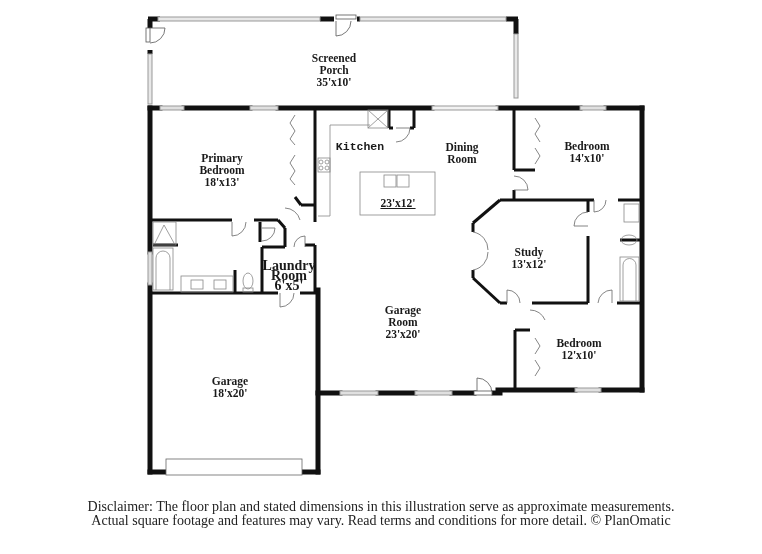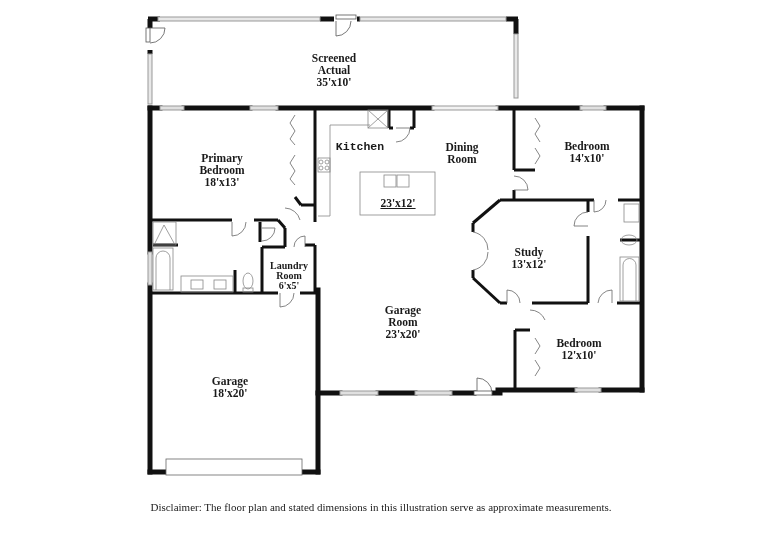--- a/index.html
+++ b/index.html
@@ -1,21 +1,21 @@
 <!DOCTYPE html>
 <html><head>
   <meta charset="utf-8">
   <style>
     html, body { margin: 0; padding: 0; background: #ffffff; }
     body { width: 762px; height: 554px; position: relative; overflow: hidden; font-family: "DejaVu Serif", "Liberation Serif", serif; }
     #plan { position: absolute; left: 0; top: 0; width: 762px; height: 554px; }
     .room-label { position: absolute; text-align: center; font-family: "Liberation Serif", "DejaVu Serif", serif; font-weight: bold; color: #1a1a1a; line-height: 12px; font-size: 11.5px; transform: translateX(-50%); white-space: nowrap; }
-    .room-label.small { font-size: 10px; line-height: 10px; }
+    .room-label.small { font-size: 14px; line-height: 10px; }
     .room-label span { display: block; }
-    .disclaimer { position: absolute; left: 0; width: 762px; top: 500px; text-align: center; font-family: "Liberation Serif", "DejaVu Serif", serif; font-size: 11px; color: #222; line-height: 14px; }
+    .disclaimer { position: absolute; left: 0; width: 762px; top: 500px; text-align: center; font-family: "Liberation Serif", "DejaVu Serif", serif; font-size: 14px; color: #222; line-height: 14px; }
     .disclaimer span { display: block; }
   </style>
 </head>
 <body>
 
 <svg id="plan" viewBox="0 0 762 554" xmlns="http://www.w3.org/2000/svg">
 
   <g stroke="#111" stroke-width="5" fill="none">
     <line x1="150" y1="19" x2="150" y2="28"></line>
     <line x1="148" y1="19" x2="160" y2="19"></line>
@@ -209,21 +209,21 @@
 
     <ellipse cx="629" cy="240" rx="8" ry="5"></ellipse>
 
     <rect x="620" y="257" width="19" height="44"></rect>
     <path d="M623 301 L623 265 A6 6 0 0 1 636 265 L636 301"></path>
   </g>
 </svg>
 
 <div class="room-label" style="left:334px; top:52px;">
   <span>Screened</span>
-  <span>Actual</span>
+  <span>Porch</span>
   <span>35'x10'</span>
 </div>
 
 <div class="room-label" style="left:222px; top:152px;">
   <span>Primary</span>
   <span>Bedroom</span>
   <span>18'x13'</span>
 </div>
 
 <div class="room-label" style="left:360px; top:141px;font-family:Liberation Mono, monospace;">
@@ -266,13 +266,14 @@
   <span>12'x10'</span>
 </div>
 
 <div class="room-label" style="left:230px; top:375px;">
   <span>Garage</span>
   <span>18'x20'</span>
 </div>
 
 <div class="disclaimer">
   <span>Disclaimer: The floor plan and stated dimensions in this illustration serve as approximate measurements.</span>
+  <span>Actual square footage and features may vary. Read terms and conditions for more detail. © PlanOmatic</span>
 </div>
 
 </body></html>

